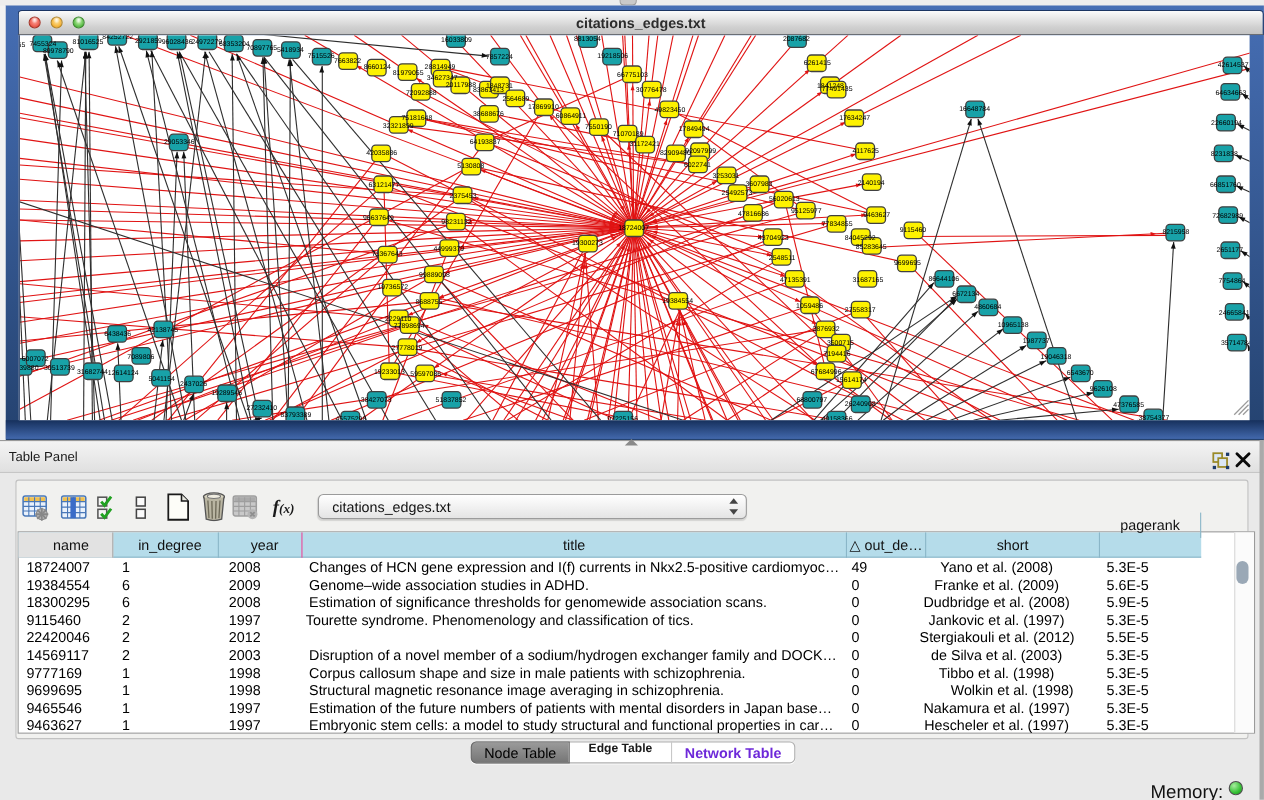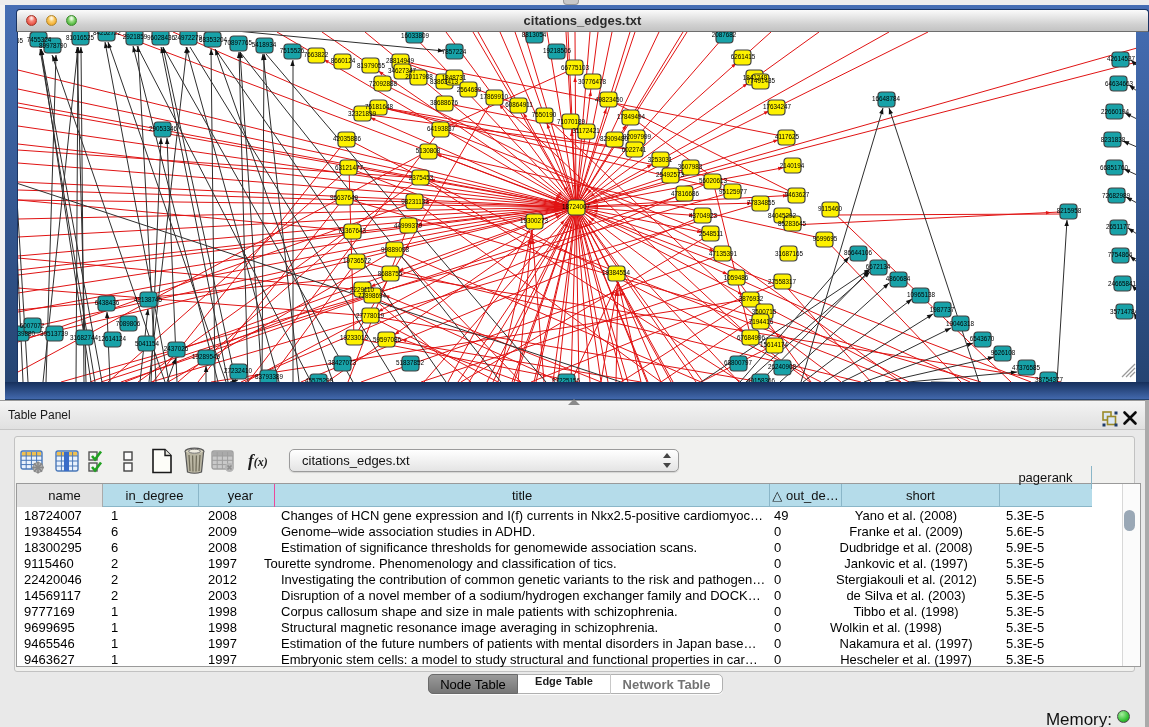--- a/index.html
+++ b/index.html
@@ -808,30 +808,29 @@
     <span style="left:208px">2008</span>
     <span style="left:281px">Estimation of significance thresholds for genomewide association scans.</span>
     <span style="left:774px">0</span>
     <span style="left:836px;width:140px;text-align:center">Dudbridge et al. (2008)</span>
     <span style="left:1006px">5.9E-5</span>
   </div>
 <div class="row" style="top:556px">
 <span style="left:24px">9115460</span>
     <span style="left:111px">2</span>
     <span style="left:208px">1997</span>
-    <span style="left:264px">Tourette syndrome. Phenomenology and classification of tics.</span>
+    <span style="left:278px">Tourette syndrome. Phenomenology and classification of tics.</span>
     <span style="left:774px">0</span>
     <span style="left:836px;width:140px;text-align:center">Jankovic et al. (1997)</span>
     <span style="left:1006px">5.3E-5</span>
   </div>
 <div class="row" style="top:572px">
 <span style="left:24px">22420046</span>
     <span style="left:111px">2</span>
     <span style="left:208px">2012</span>
-    <span style="left:281px">Investigating the contribution of common genetic variants to the risk and pathogen…</span>
     <span style="left:774px">0</span>
     <span style="left:836px;width:140px;text-align:center">Stergiakouli et al. (2012)</span>
     <span style="left:1006px">5.5E-5</span>
   </div>
 <div class="row" style="top:588px">
 <span style="left:24px">14569117</span>
     <span style="left:111px">2</span>
     <span style="left:208px">2003</span>
     <span style="left:281px">Disruption of a novel member of a sodium/hydrogen exchanger family and DOCK…</span>
     <span style="left:774px">0</span>
@@ -846,21 +845,21 @@
     <span style="left:774px">0</span>
     <span style="left:836px;width:140px;text-align:center">Tibbo et al. (1998)</span>
     <span style="left:1006px">5.3E-5</span>
   </div>
 <div class="row" style="top:620px">
 <span style="left:24px">9699695</span>
     <span style="left:111px">1</span>
     <span style="left:208px">1998</span>
     <span style="left:281px">Structural magnetic resonance image averaging in schizophrenia.</span>
     <span style="left:774px">0</span>
-    <span style="left:816px;width:140px;text-align:center">Wolkin et al. (1998)</span>
+    <span style="left:836px;width:140px;text-align:right">Wolkin et al. (1998)</span>
     <span style="left:1006px">5.3E-5</span>
   </div>
 <div class="row" style="top:636px">
 <span style="left:24px">9465546</span>
     <span style="left:111px">1</span>
     <span style="left:208px">1997</span>
     <span style="left:281px">Estimation of the future numbers of patients with mental disorders in Japan base…</span>
     <span style="left:774px">0</span>
     <span style="left:836px;width:140px;text-align:center">Nakamura et al. (1997)</span>
     <span style="left:1006px">5.3E-5</span>
@@ -874,14 +873,14 @@
     <span style="left:836px;width:140px;text-align:center">Hescheler et al. (1997)</span>
     <span style="left:1006px">5.3E-5</span>
   </div>
 <div class="abs" style="left:1122px;top:484px;width:18px;height:182px;background:#fbfbfb;border-left:1px solid #d8d8d8;"></div>
 <div class="abs" style="left:1124px;top:510px;width:11px;height:21px;background:#9aa8b6;border-radius:6px;"></div>
 <div class="abs" style="left:428px;top:674px;width:295px;height:20px;background:#ffffff;border:1px solid #b0b0b0;border-radius:5px;box-shadow:0 1px 0 rgba(255,255,255,.8);"></div>
 <div class="abs" style="left:428px;top:674px;width:90px;height:20px;background:linear-gradient(#9a9a9a,#767676);border:1px solid #6a6a6a;border-radius:5px 0 0 5px;"></div>
 <div class="abs" style="left:428px;top:677px;width:90px;font-size:13px;color:#000000;text-align:center;">Node Table</div>
 <div class="abs" style="left:518px;top:675px;width:92px;font-size:11px;font-weight:700;color:#1a1a1a;text-align:center;">Edge Table</div>
 <div class="abs" style="left:610px;top:674px;width:1px;height:20px;background:#c8c8c8;"></div>
-<div class="abs" style="left:610px;top:677px;width:113px;font-size:13px;font-weight:700;color:#737373;text-align:center;">Network Table</div>
+<div class="abs" style="left:610px;top:677px;width:113px;font-size:13px;font-weight:700;color:#6d28d9;text-align:center;">Network Table</div>
 <div class="abs" style="left:1040px;top:710px;width:72px;font-size:17px;color:#111;text-align:right;">Memory: OK</div>
 <div class="abs" style="left:1117px;top:710px;width:13px;height:13px;border-radius:50%;background:radial-gradient(circle at 35% 30%, #a8eda0, #35c135 60%, #1f8f1f);border:1px solid #4a4a4a;"></div>
 </body></html>

